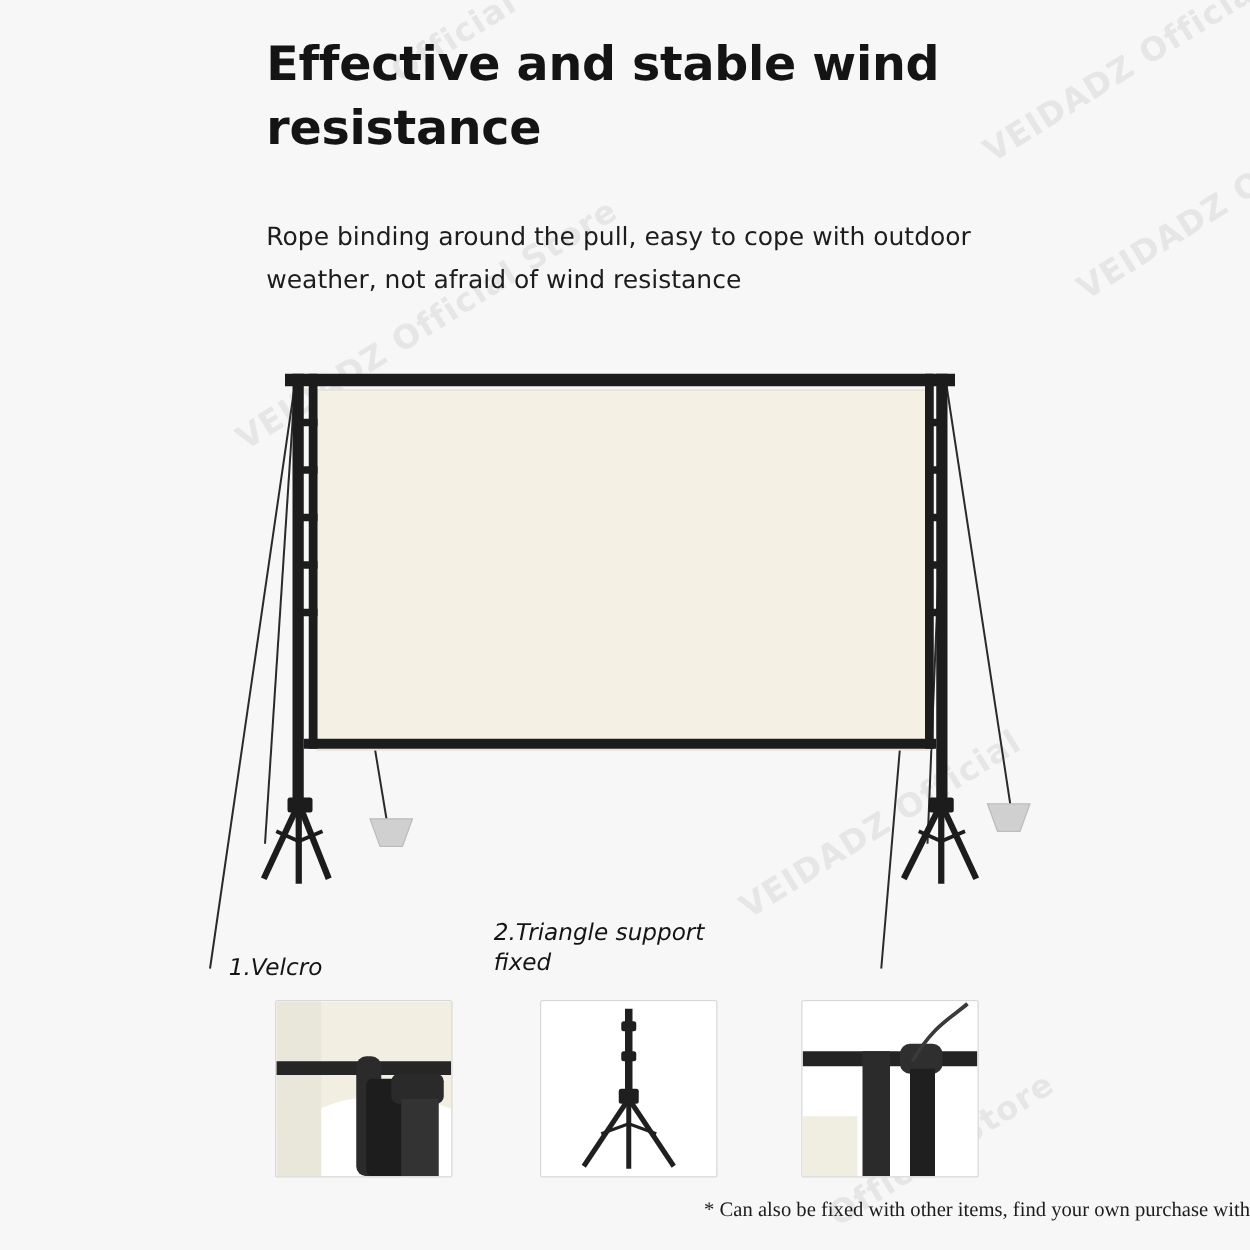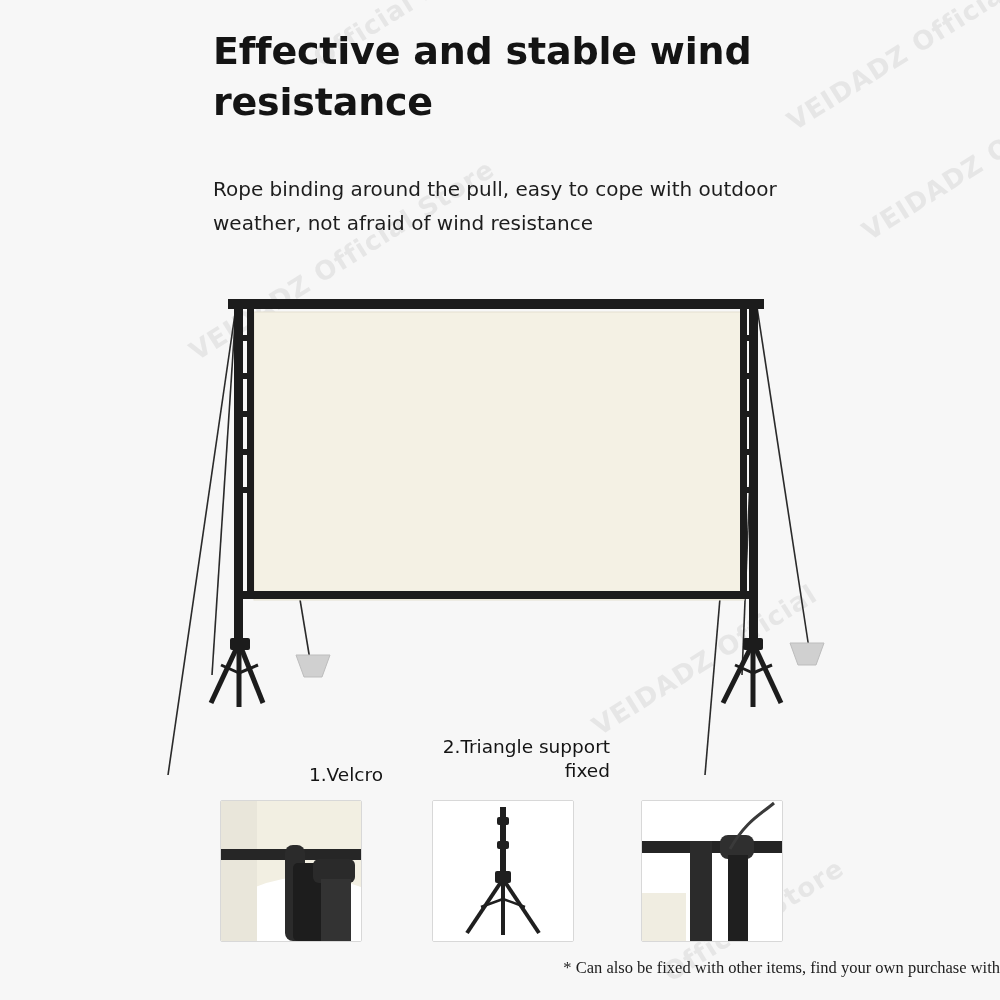--- a/index.html
+++ b/index.html
@@ -70,25 +70,26 @@
     left: 0;
     top: 255px;
     width: 1000px;
     height: 520px;
   }
   .stage svg { display: block; }
 
   
   .caption {
     position: absolute;
-    text-align: right;
+    text-align: left;
     font-size: 18.5px;
     line-height: 1.28;
     color: #141414;
     font-weight: 400;
+    font-style: italic;
   }
   .cap-1 { left: 183px; top: 763px; width: 200px; }
   .cap-2 { left: 395px; top: 735px; width: 215px; }
   .cap-3 { left: 620px; top: 735px; width: 200px; }
 
   
   .thumb {
     position: absolute;
     width: 140px;
     height: 140px;

